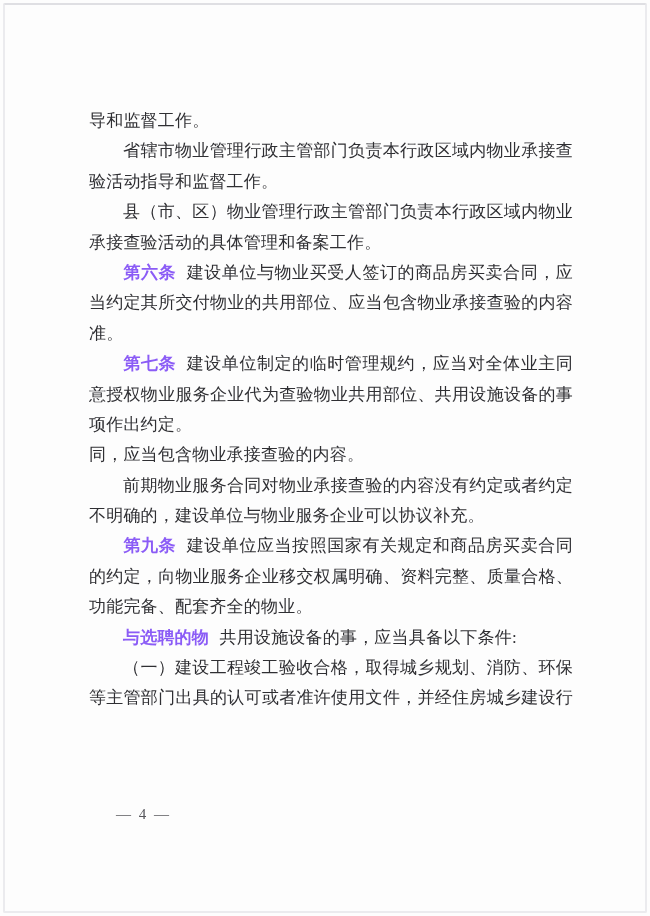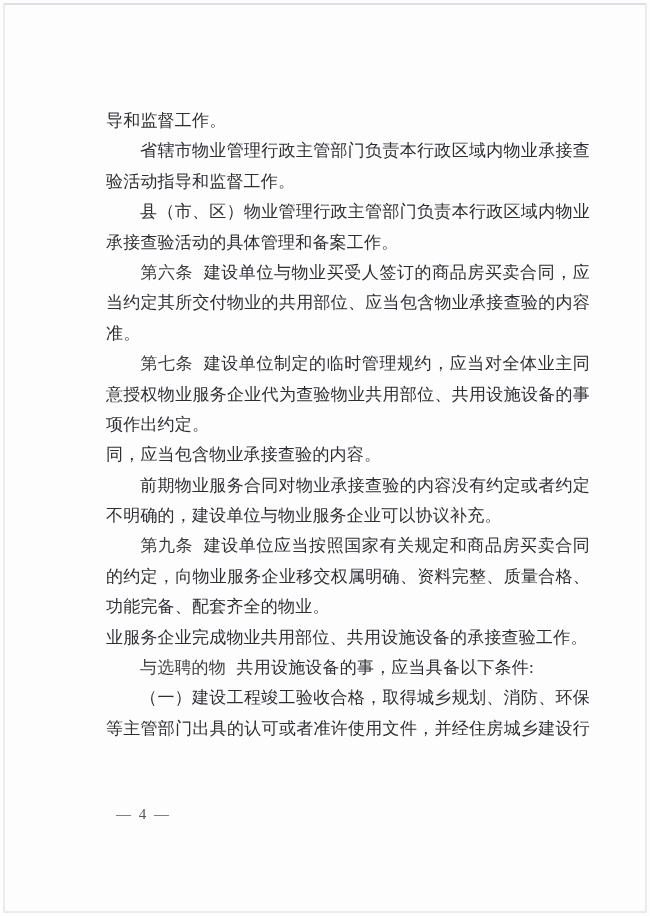--- a/index.html
+++ b/index.html
@@ -21,21 +21,21 @@
     top: 3px;
     right: 3px;
     bottom: 3px;
     border: 2px solid #ebebee;
     border-top-color: #dfdfe3;
     border-radius: 2px;
     pointer-events: none;
   }
   .text-block {
     position: absolute;
-    left: 106px;
+    left: 89px;
     top: 106px;
     width: 484px;
     color: #2f2f33;
     font-size: 17px;
     line-height: 30.4px;
     letter-spacing: 0.2px;
   }
   .line {
     text-align: justify;
     text-align-last: justify;
@@ -44,22 +44,22 @@
     white-space: normal;
   }
   .line.para-end {
     text-align-last: left;
   }
   .line .ind {
     display: inline-block;
     width: 34px;
   }
   .line b {
-    font-weight: normal;
-    color: #404040;
+    font-weight: bold;
+    color: #8b5cf6;
     margin-right: 0.62em;
   }
   .footer {
     position: absolute;
     left: 116px;
     top: 806px;
     color: #55555a;
     font-size: 15px;
     letter-spacing: 2px;
     font-family: "Liberation Serif", "DejaVu Serif", serif;
@@ -82,20 +82,19 @@
       <div class="line para-end"><span>准。</span></div>
       <div class="line"><span class="ind"></span><b>第七条</b><span>建设单位制定的临时管理规约，应当对全体业主同</span></div>
       <div class="line"><span>意授权物业服务企业代为查验物业共用部位、共用设施设备的事</span></div>
       <div class="line para-end"><span>项作出约定。</span></div>
       <div class="line para-end"><span>同，应当包含物业承接查验的内容。</span></div>
       <div class="line"><span class="ind"></span><span>前期物业服务合同对物业承接查验的内容没有约定或者约定</span></div>
       <div class="line para-end"><span>不明确的，建设单位与物业服务企业可以协议补充。</span></div>
       <div class="line"><span class="ind"></span><b>第九条</b><span>建设单位应当按照国家有关规定和商品房买卖合同</span></div>
       <div class="line"><span>的约定，向物业服务企业移交权属明确、资料完整、质量合格、</span></div>
       <div class="line para-end"><span>功能完备、配套齐全的物业。</span></div>
-      <div class="line para-end"><span>业服务企业完成物业共用部位、共用设施设备的承接查验工作。</span></div>
       <div class="line para-end"><span class="ind"></span><b>与选聘的物</b><span>共用设施设备的事，应当具备以下条件:</span></div>
       <div class="line"><span class="ind"></span><span>（一）建设工程竣工验收合格，取得城乡规划、消防、环保</span></div>
       <div class="line"><span>等主管部门出具的认可或者准许使用文件，并经住房城乡建设行</span></div>
     </div>
 
   <div class="footer">— 4 —</div>
 </div>
 
 </body></html>

